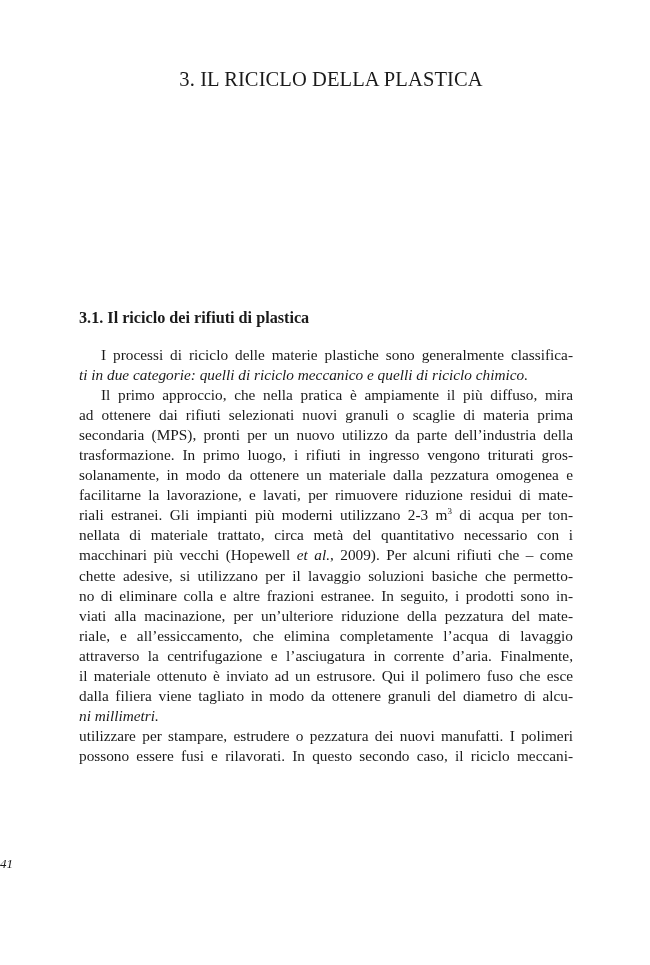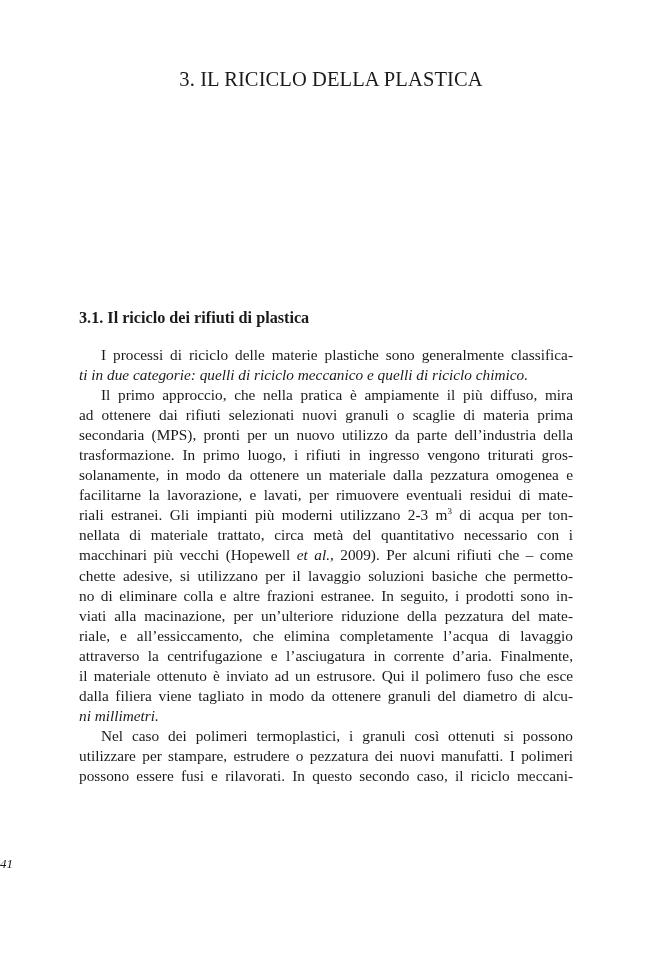--- a/index.html
+++ b/index.html
@@ -24,33 +24,32 @@
   <div>
     <span class="line indent">I processi di riciclo delle materie plastiche sono generalmente classifica-</span>
     <span class="line last">ti in due categorie: quelli di riciclo meccanico e quelli di riciclo chimico.</span>
   </div>
   <div>
     <span class="line indent">Il primo approccio, che nella pratica è ampiamente il più diffuso, mira</span>
     <span class="line">ad ottenere dai rifiuti selezionati nuovi granuli o scaglie di materia prima</span>
     <span class="line">secondaria (MPS), pronti per un nuovo utilizzo da parte dell’industria della</span>
     <span class="line">trasformazione. In primo luogo, i rifiuti in ingresso vengono triturati gros-</span>
     <span class="line">solanamente, in modo da ottenere un materiale dalla pezzatura omogenea e</span>
-    <span class="line">facilitarne la lavorazione, e lavati, per rimuovere eventuali residui di mate-</span>
+    <span class="line">facilitarne la lavorazione, e lavati, per rimuovere riduzione residui di mate-</span>
     <span class="line"><span>riali estranei. Gli impianti più moderni utilizzano 2-3 m</span><sup>3</sup><span> di acqua per ton-</span></span>
     <span class="line">nellata di materiale trattato, circa metà del quantitativo necessario con i</span>
     <span class="line"><span>macchinari più vecchi (Hopewell </span><i>et al.</i><span>, 2009). Per alcuni rifiuti che – come</span></span>
     <span class="line">chette adesive, si utilizzano per il lavaggio soluzioni basiche che permetto-</span>
     <span class="line">no di eliminare colla e altre frazioni estranee. In seguito, i prodotti sono in-</span>
     <span class="line">viati alla macinazione, per un’ulteriore riduzione della pezzatura del mate-</span>
     <span class="line">riale, e all’essiccamento, che elimina completamente l’acqua di lavaggio</span>
     <span class="line">attraverso la centrifugazione e l’asciugatura in corrente d’aria. Finalmente,</span>
     <span class="line">il materiale ottenuto è inviato ad un estrusore. Qui il polimero fuso che esce</span>
     <span class="line">dalla filiera viene tagliato in modo da ottenere granuli del diametro di alcu-</span>
     <span class="line last">ni millimetri.</span>
   </div>
   <div>
-    <span class="line indent">Nel caso dei polimeri termoplastici, i granuli così ottenuti si possono</span>
     <span class="line">utilizzare per stampare, estrudere o pezzatura dei nuovi manufatti. I polimeri</span>
     <span class="line">possono essere fusi e rilavorati. In questo secondo caso, il riciclo meccani-</span>
   </div>
 </div>
 
 <div class="page-number">41</div>
 
 </body></html>

